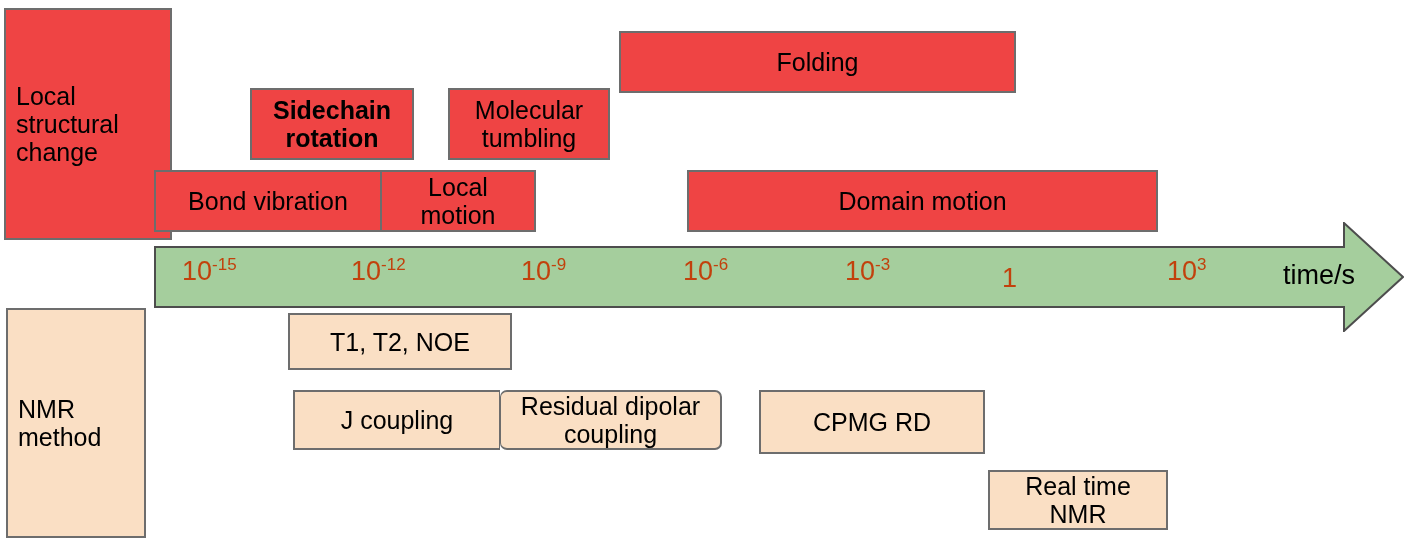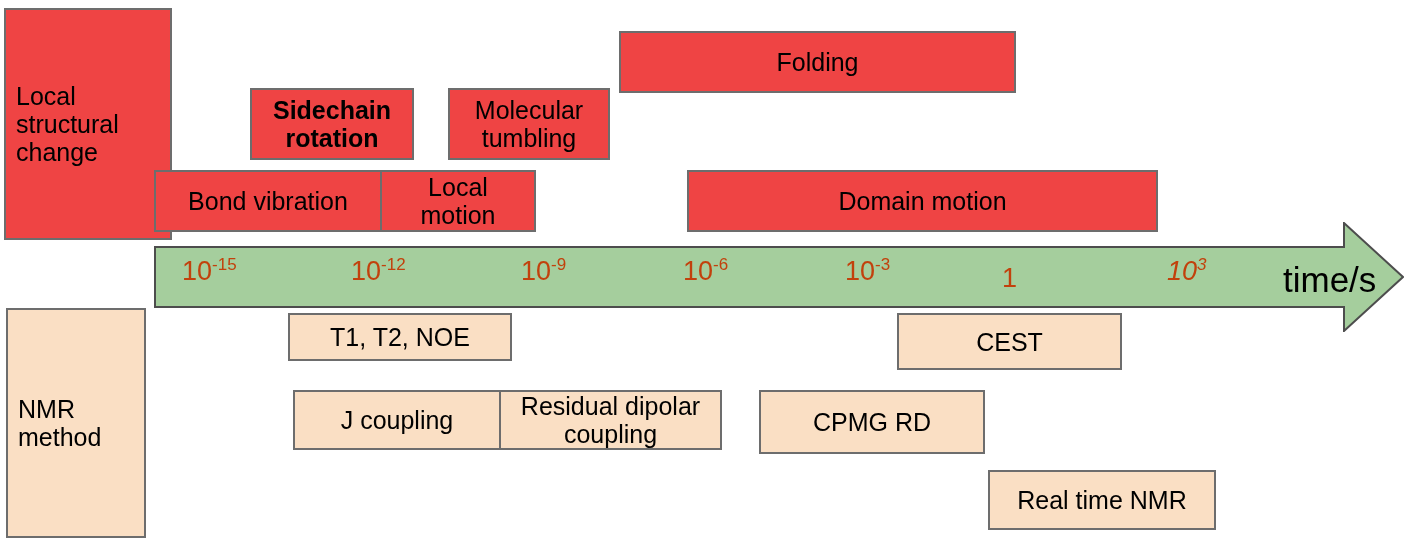--- a/index.html
+++ b/index.html
@@ -65,21 +65,21 @@
     white-space: nowrap;
     line-height: 1;
   }
   .axis-tick sup {
     font-size: 17px;
     vertical-align: super;
     line-height: 0;
   }
   .axis-unit {
     position: absolute;
-    font-size: 35px;
+    font-size: 27px;
     color: #000000;
     white-space: nowrap;
     line-height: 1;
   }
 </style>
 </head>
 <body>
 
 <div id="stage">
 
@@ -119,36 +119,35 @@
   </div>
   <div class="axis-tick" style="left:683px; top:258px;">
     <span>10</span><sup>-6</sup>
   </div>
   <div class="axis-tick" style="left:845px; top:258px;">
     <span>10</span><sup>-3</sup>
   </div>
   <div class="axis-tick" style="left:1002px; top:265px;">
     <span>1</span><sup></sup>
   </div>
-  <div class="axis-tick" style="left:1167px; top:258px;font-style:italic;">
+  <div class="axis-tick" style="left:1167px; top:258px;">
     <span>10</span><sup>3</sup>
   </div>
 
   <div class="axis-unit" style="left:1283px; top:262px;">time/s</div>
 
   <div class="box peach cat" style="left:6px; top:308px; width:140px; height:230px;">NMR
 method</div>
 
-  <div class="box peach" style="left:288px; top:313px; width:224px; height:48px;">T1, T2, NOE</div>
+  <div class="box peach" style="left:288px; top:313px; width:224px; height:57px;">T1, T2, NOE</div>
 
-  <div class="box peach" style="left:897px; top:313px; width:225px; height:57px;">CEST</div>
 
   <div class="box peach join-right" style="left:293px; top:390px; width:207px; height:60px;">J coupling</div>
 
-  <div class="box peach join-left" style="left:500px; top:390px; width:222px; height:60px;">Residual dipolar
+  <div class="box peach join-left" style="left:500px; top:390px; width:222px; height:60px;border-radius:7px;">Residual dipolar
 coupling</div>
 
   <div class="box peach" style="left:759px; top:390px; width:226px; height:64px;">CPMG RD</div>
 
 
-  <div class="box peach" style="left:988px; top:470px; width:228px; height:60px;">Real time NMR</div>
+  <div class="box peach" style="left:988px; top:470px; width:180px; height:60px;">Real time NMR</div>
 
 </div>
 
 </body></html>

